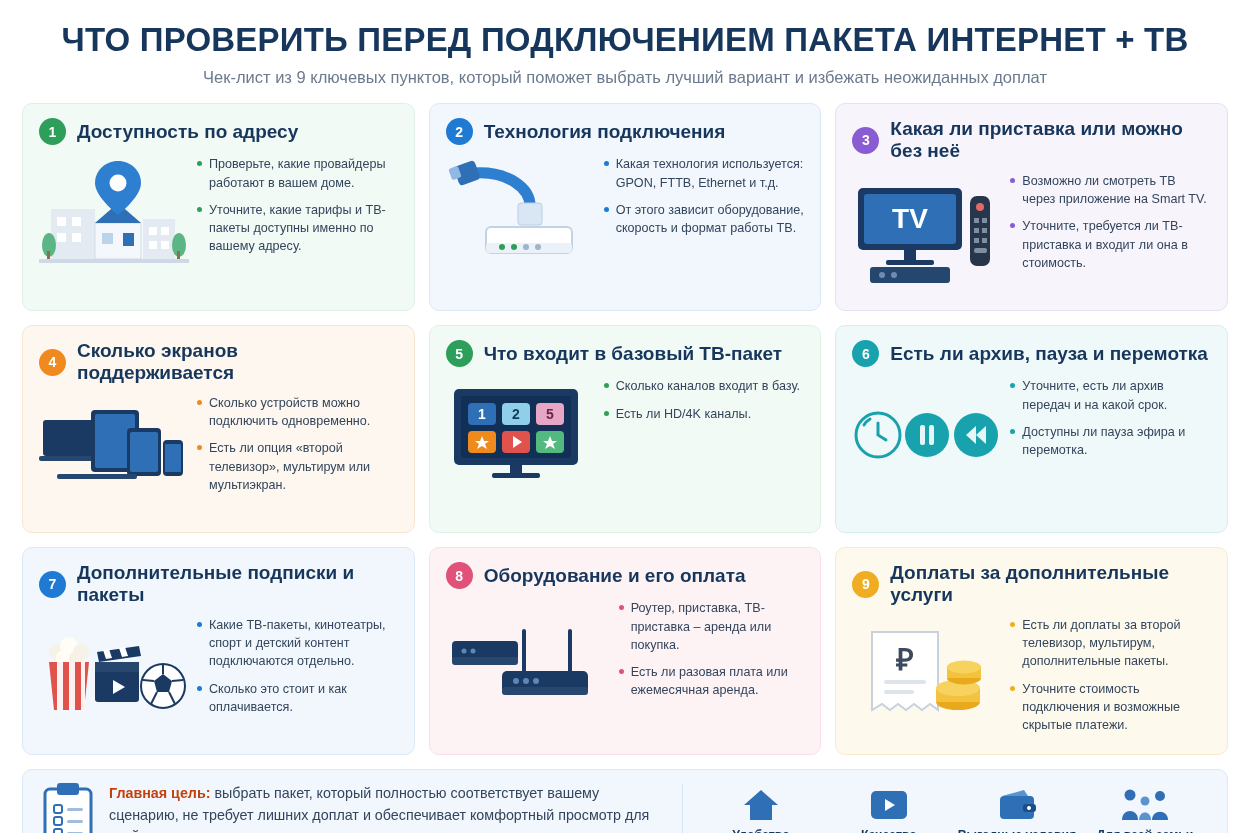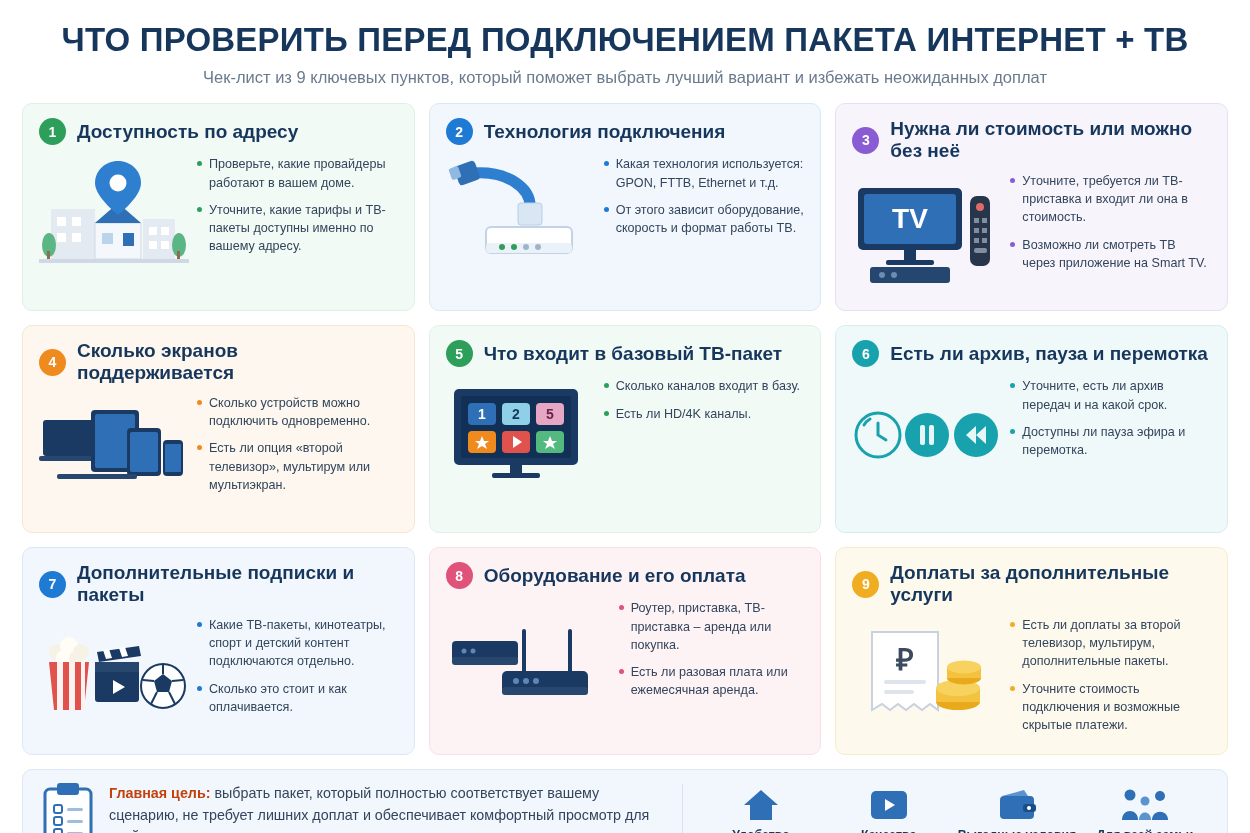--- a/index.html
+++ b/index.html
@@ -174,21 +174,21 @@
         <ul class="bullets bl-blue">
           <li>Какая технология используется: GPON, FTTB, Ethernet и т.д.</li>
           <li>От этого зависит оборудование, скорость и формат работы ТВ.</li>
         </ul>
       </div>
     </div>
 
     <div class="card c-purple">
       <div class="card-head">
         <div class="num" style="background:#8a5cd4">3</div>
-        <div class="card-title">Нужна ли стоимость или можно без неё</div>
+        <div class="card-title">Какая ли приставка или можно без неё</div>
       </div>
       <div class="card-body">
         <div class="art">
           <svg width="150" height="118" viewBox="0 0 150 118">
             <rect x="6" y="14" width="104" height="62" rx="5" fill="#1b3a63"></rect>
             <rect x="12" y="20" width="92" height="50" rx="3" fill="#2f6fb5"></rect>
             <text x="58" y="54" font-family="Liberation Sans, sans-serif" font-size="28" font-weight="bold" fill="#ffffff" text-anchor="middle">TV</text>
             <rect x="52" y="76" width="12" height="10" fill="#1b3a63"></rect>
             <rect x="34" y="86" width="48" height="5" rx="2" fill="#1b3a63"></rect>
             <rect x="18" y="93" width="80" height="16" rx="3" fill="#25476f"></rect>
@@ -199,22 +199,22 @@
             <rect x="122" y="44" width="5" height="5" fill="#7f8ea0"></rect>
             <rect x="130" y="44" width="5" height="5" fill="#7f8ea0"></rect>
             <rect x="122" y="54" width="5" height="5" fill="#7f8ea0"></rect>
             <rect x="130" y="54" width="5" height="5" fill="#7f8ea0"></rect>
             <rect x="122" y="64" width="5" height="5" fill="#7f8ea0"></rect>
             <rect x="130" y="64" width="5" height="5" fill="#7f8ea0"></rect>
             <rect x="122" y="74" width="13" height="5" rx="2" fill="#7f8ea0"></rect>
           </svg>
         </div>
         <ul class="bullets bl-purple">
+          <li>Возможно ли смотреть ТВ через приложение на Smart TV.</li>
           <li>Уточните, требуется ли ТВ-приставка и входит ли она в стоимость.</li>
-          <li>Возможно ли смотреть ТВ через приложение на Smart TV.</li>
         </ul>
       </div>
     </div>
 
     <div class="card c-orange">
       <div class="card-head">
         <div class="num" style="background:#ef8a1f">4</div>
         <div class="card-title">Сколько экранов поддерживается</div>
       </div>
       <div class="card-body">

